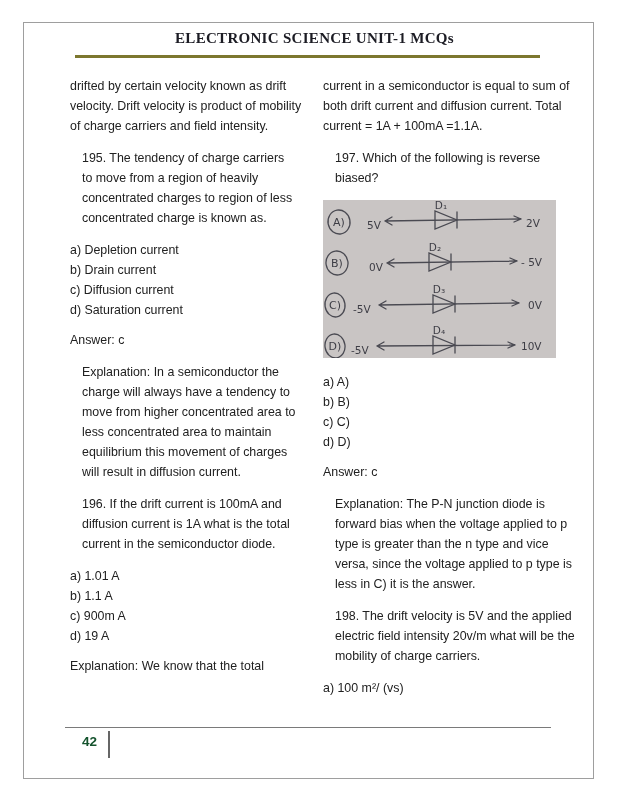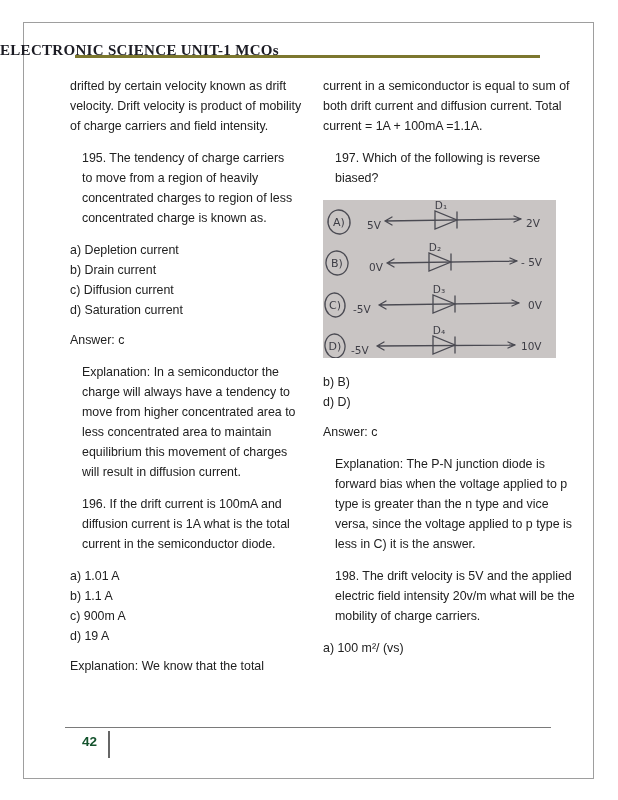--- a/index.html
+++ b/index.html
@@ -1,22 +1,22 @@
 <!DOCTYPE html>
 <html><head>
 <meta charset="utf-8">
 <style>
   html,body{margin:0;padding:0;background:#ffffff;}
   .page{position:relative;width:618px;height:800px;background:#ffffff;overflow:hidden;
         font-family:"Liberation Sans",sans-serif;color:#212121;}
   .doc-border{position:absolute;left:23px;top:22px;width:569px;height:755px;
         border:1px solid #9e9e9e;background:#ffffff;}
-  .title{position:absolute;left:0;right:0;top:30px;text-align:left;
+  .title{position:absolute;left:11px;right:0;top:30px;text-align:center;
         font-family:"Liberation Serif",serif;font-weight:bold;font-size:15px;
-        letter-spacing:.3px;color:#1c1c24;margin-top:12px;}
+        letter-spacing:.3px;color:#1c1c24;}
   .title-rule{position:absolute;left:75px;top:55px;width:465px;height:3px;background:#7c772e;}
   .col{position:absolute;top:76px;font-size:12.4px;line-height:20px;}
   .col-left{left:70px;width:240px;}
   .col-right{left:323px;width:264px;}
   .block{margin:0 0 10px 0;}
   .line{margin:0;}
   p{margin:12px;}
   .photo{width:233px;height:158px;background:#c9c5c4;margin:4px 0 14px 0;}
   .photo svg{display:block;}
   .ink{stroke:#4a4a52;stroke-width:1.3;fill:none;stroke-linecap:round;}
@@ -109,21 +109,23 @@
           <text class="ink-txt" x="28" y="154">-5V</text>
           <path class="ink" d="M54 146 L192 145 M54 146 l7 -4 M54 146 l7 4 M192 145 l-7 -3 M192 145 l-7 3"></path>
           <path class="ink" d="M110 136 L110 154 L132 145 Z M132 137 L132 153"></path>
           <text class="ink-txt" x="116" y="134" text-anchor="middle">D₄</text>
           <text class="ink-txt" x="198" y="150">10V</text>
         </g>
       </svg>
     </div>
 
     <div class="block">
+      <div class="line">a) A)</div>
       <div class="line">b) B)</div>
+      <div class="line">c) C)</div>
       <div class="line">d) D)</div>
     </div>
 
     <div class="block">
       <div class="line">Answer: c</div>
       <p>Explanation: The P-N junction diode is forward bias when the voltage applied to p type is greater than the n type and vice versa, since the voltage applied to p type is less in C) it is the answer.</p>
     </div>
 
     <div class="block">
       <p>198. The drift velocity is 5V and the applied electric field intensity 20v/m what will be the mobility of charge carriers.</p>

